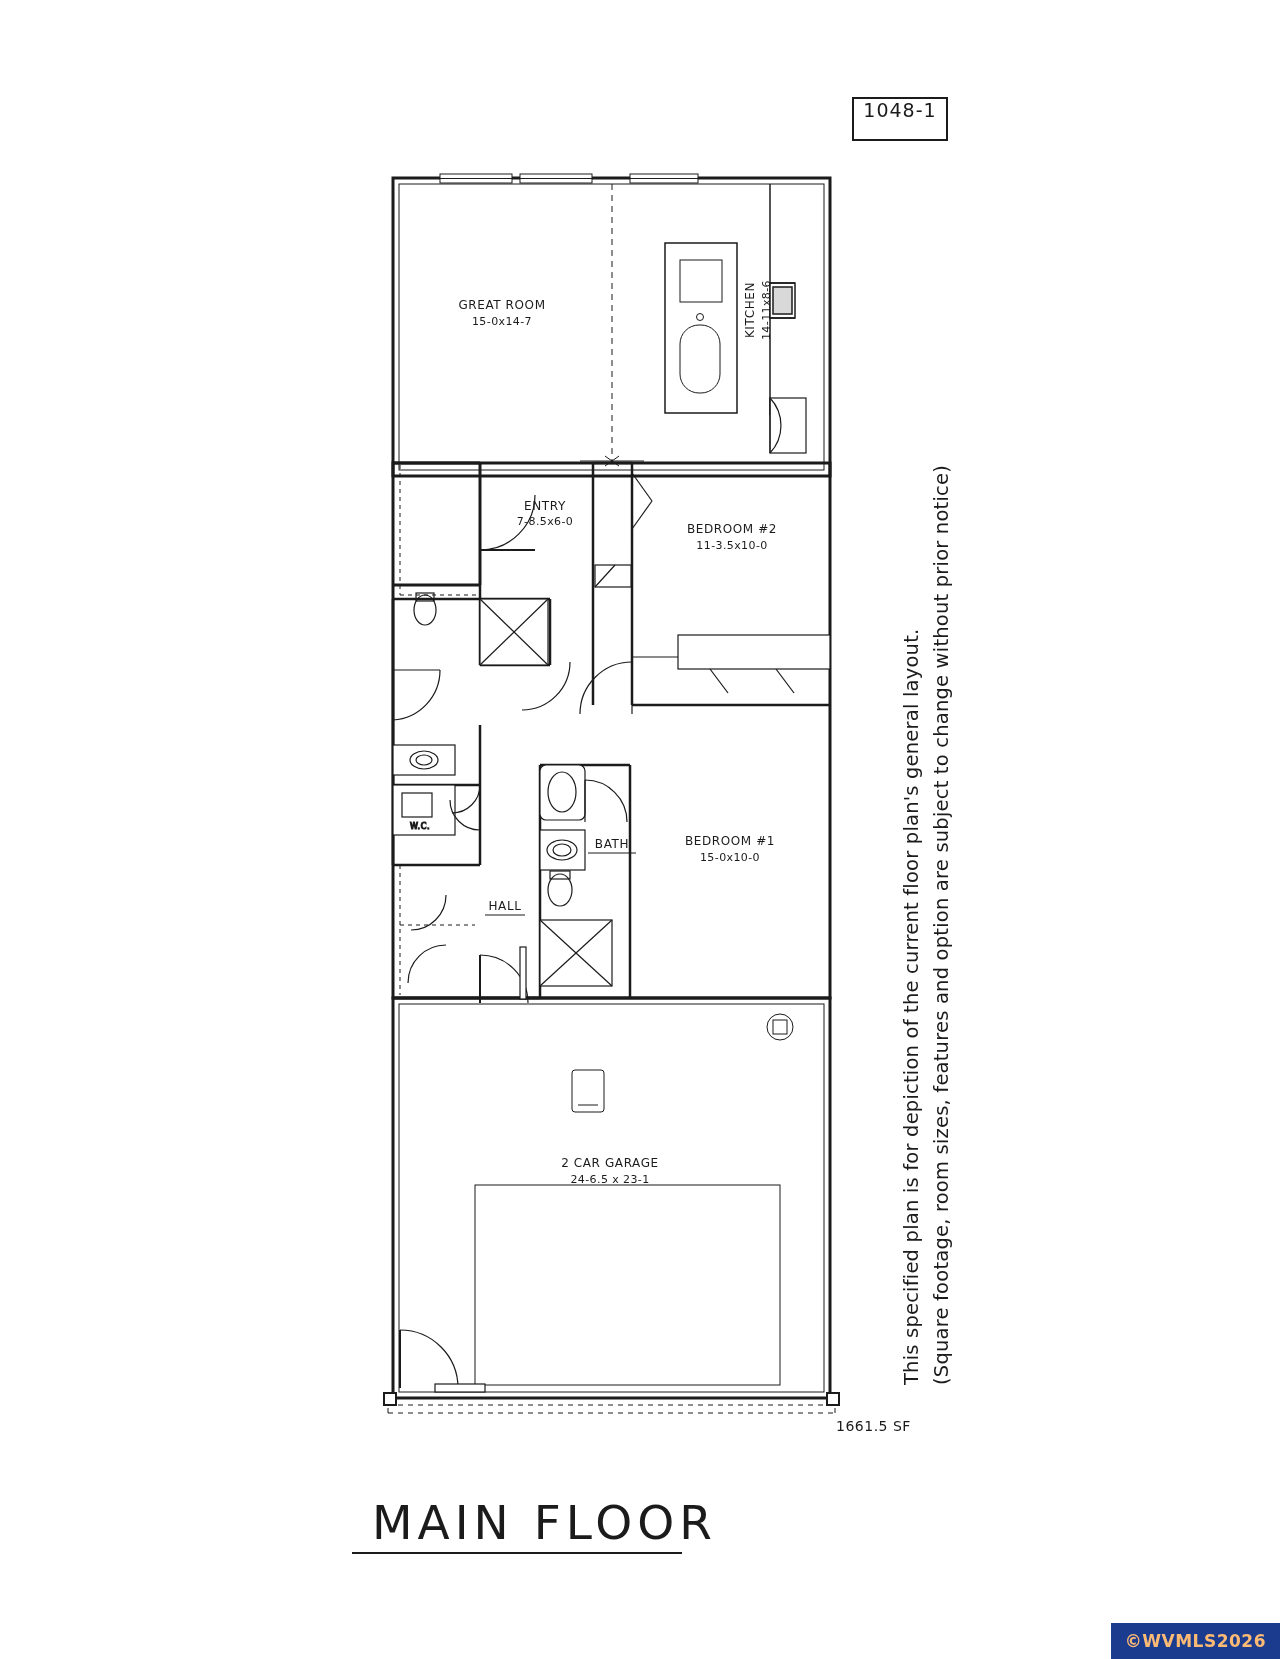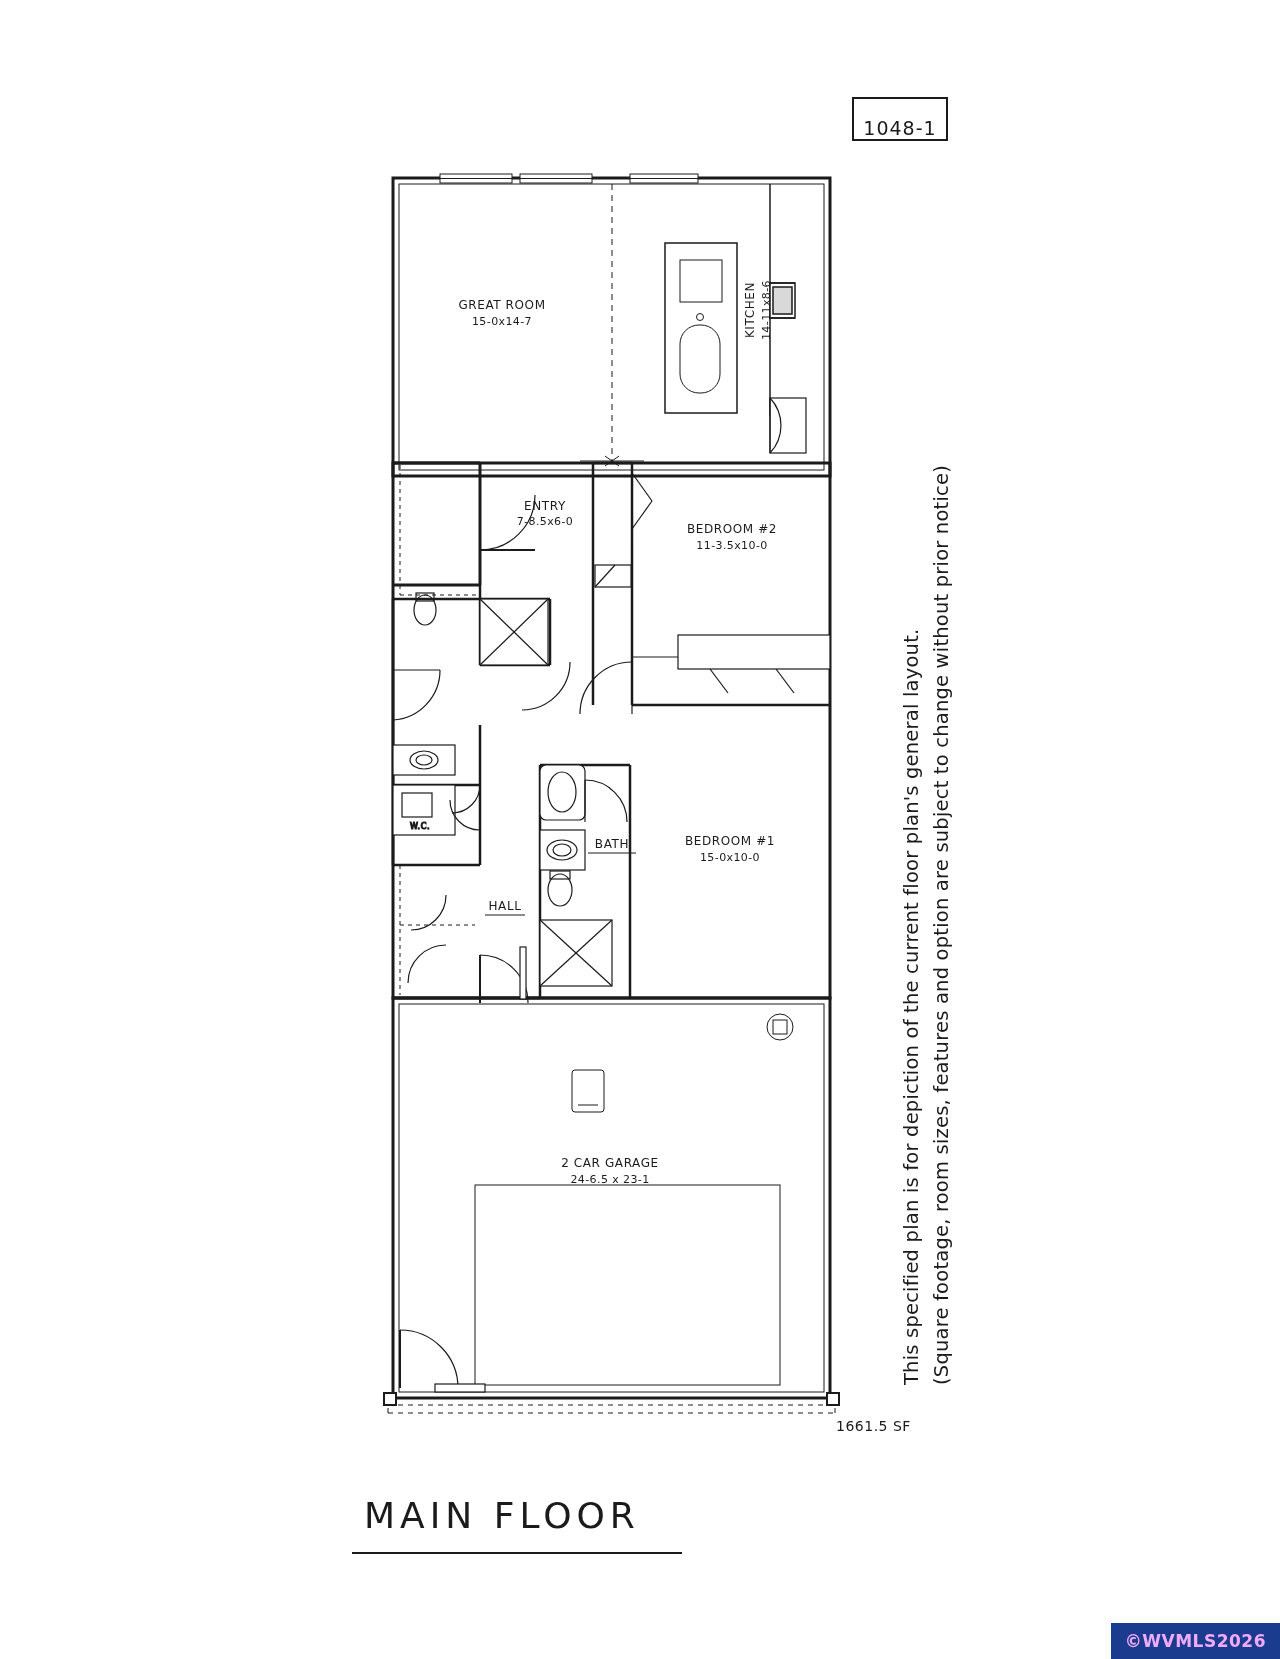--- a/index.html
+++ b/index.html
@@ -18,21 +18,21 @@
 
   
   .plan-code {
     position: absolute;
     left: 852px;
     top: 97px;
     width: 92px;
     height: 40px;
     border: 2px solid #1b1b1b;
     display: flex;
-    align-items: flex-end;
+    align-items: flex-start;
     justify-content: center;
     font-size: 19px;
     letter-spacing: 1px;
     font-family: "DejaVu Sans", sans-serif;
   }
   .disclaimer-wrap {
     position: absolute;
     left: 840px;
     top: 165px;
     height: 1220px;
@@ -45,23 +45,23 @@
     white-space: nowrap;
     font-size: 19.5px;
     letter-spacing: 0.2px;
   }
   .dl2 { left: 60px;  top: 1220px; }
   .dl3 { left: 90px;  top: 1220px; }
 
   
   .main-floor {
     position: absolute;
-    left: 364px;
+    left: 372px;
     top: 1495px;
-    font-size: 36px;
+    font-size: 47px;
     letter-spacing: 5px;
     font-family: "DejaVu Sans", sans-serif;
     font-weight: 400;
   }
   .main-floor-underline {
     position: absolute;
     left: 352px;
     top: 1552px;
     width: 330px;
     height: 2px;
@@ -76,21 +76,21 @@
     font-size: 14px;
     letter-spacing: 0.5px;
   }
 
   
   .watermark {
     position: absolute;
     right: 0;
     bottom: 0;
     background: #1b3b8f;
-    color: #f0abfc;
+    color: #fdba74;
     font-size: 17px;
     font-weight: bold;
     padding: 8px 14px;
     letter-spacing: 0.5px;
   }
 
   
   .plan {
     position: absolute;
     left: 380px;

